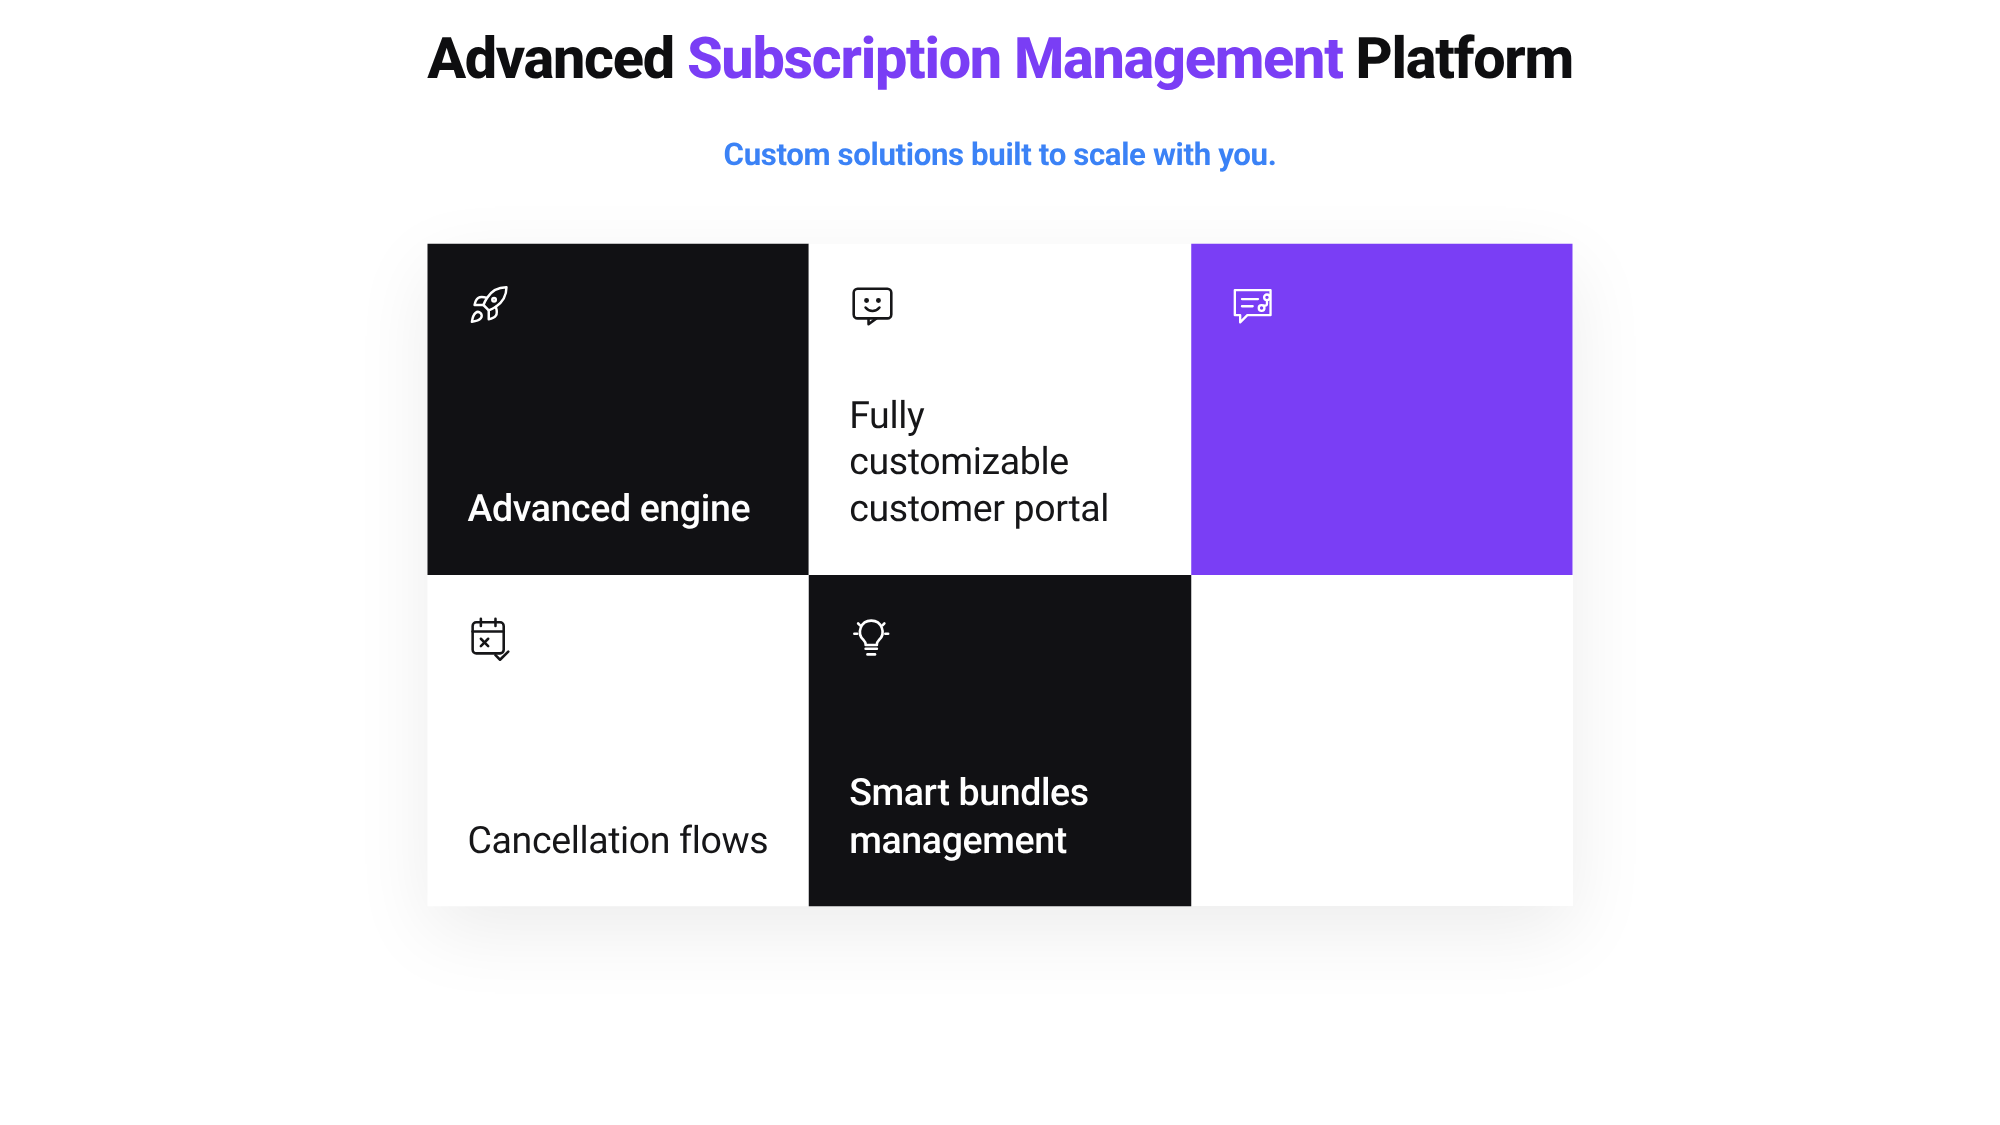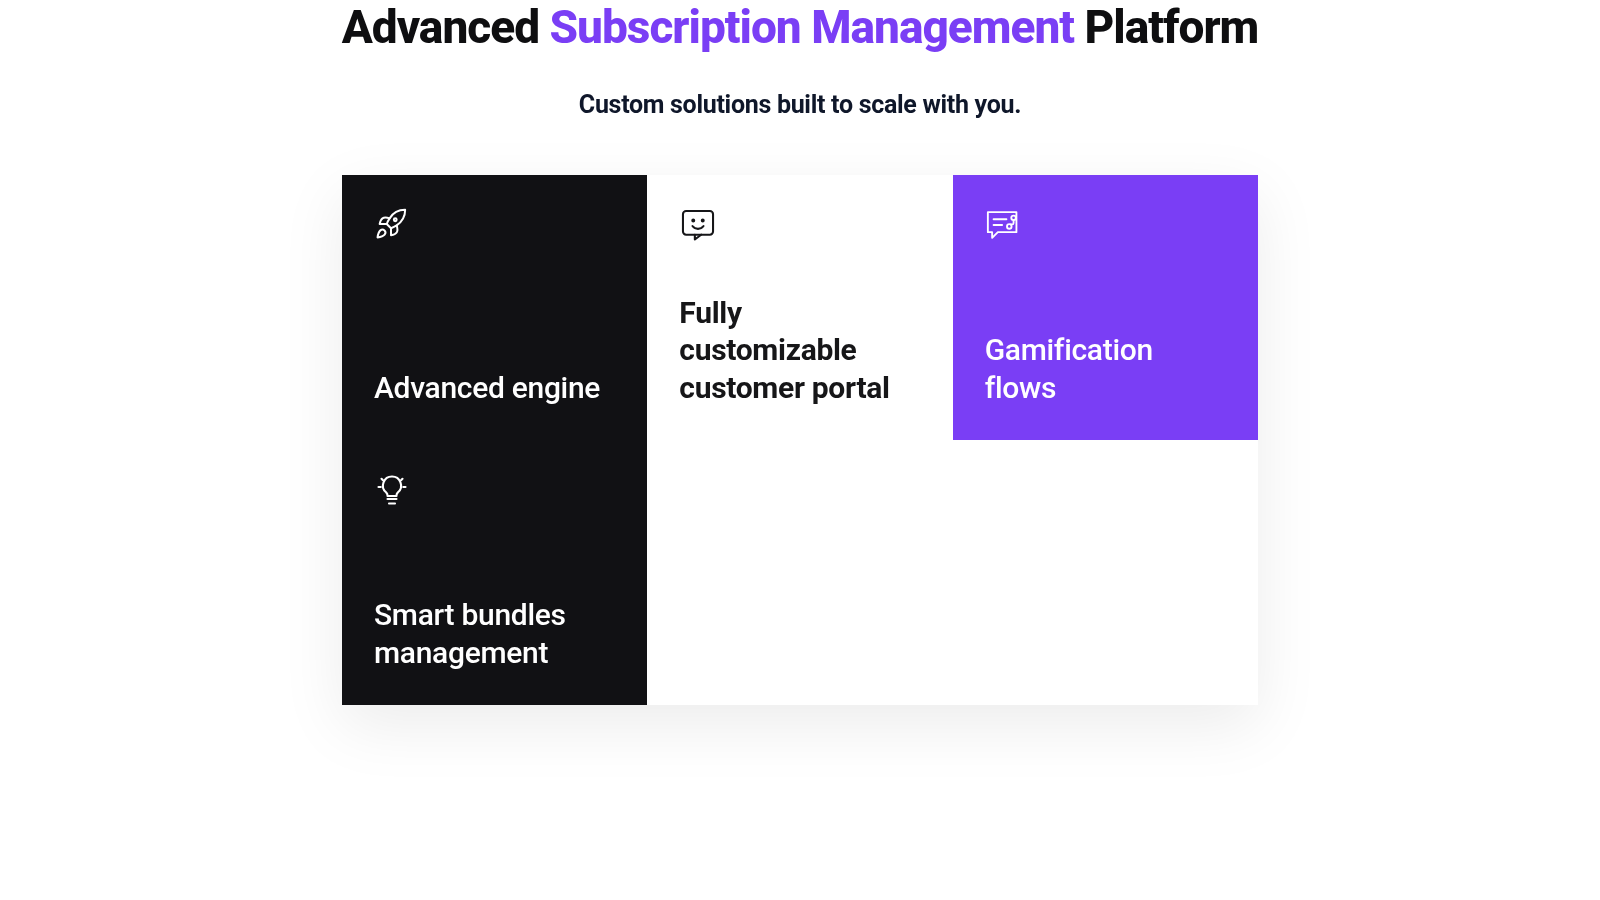--- a/index.html
+++ b/index.html
@@ -12,37 +12,38 @@
       background: #ffffff;
       width: 1600px;
       height: 900px;
       overflow: hidden;
     }
     .container {
       width: 100%;
       display: flex;
       flex-direction: column;
       align-items: center;
+      margin-top: 20px;
     }
     .heading {
       font-size: 46px;
       font-weight: 800;
       letter-spacing: -1px;
       color: #0e0e10;
       text-align: center;
     }
     .heading .highlight {
       color: #7a3ef5;
     }
     .subheading {
       margin-top: 36px;
       font-size: 25px;
       font-weight: 700;
       letter-spacing: -0.3px;
-      color: #0f172a;
+      color: #3b82f6;
       text-align: center;
     }
     .grid {
       margin-top: 56px;
       width: 916px;
       display: grid;
       grid-template-columns: repeat(3, 1fr);
       grid-template-rows: repeat(2, 265px);
       box-shadow: 0 20px 60px rgba(0,0,0,0.08);
     }
@@ -71,21 +72,21 @@
       align-items: flex-start;
       justify-content: flex-start;
     }
     .tile-title {
       font-size: 30px;
       font-weight: 500;
       line-height: 1.25;
       letter-spacing: -0.3px;
     }
     .tile.white .tile-title {
-      font-weight: 700;
+      font-weight: 400;
       color: #161618;
     }
     .tile.dark .tile-title,
     .tile.purple .tile-title {
       font-weight: 500;
     }
     svg {
       display: block;
     }
   </style>
@@ -130,23 +131,36 @@
       <div class="tile-icon">
         <svg width="42" height="36" viewBox="0 0 28 22" fill="none" stroke="#ffffff" stroke-width="1.3" stroke-linecap="round" stroke-linejoin="round">
           <path d="M2 2 h20 v14 h-13 l-4 4 v-4 h-3 z"></path>
           <line x1="6" y1="7" x2="15" y2="7"></line>
           <line x1="6" y1="11" x2="12" y2="11"></line>
           <circle cx="20" cy="6" r="1.6"></circle>
           <circle cx="17" cy="12" r="1.6"></circle>
           <path d="M20 7.6 v2 q0 1 -1 1 h-1"></path>
         </svg>
       </div>
-      <div class="tile-title">Gamification flows</div>
     </div>
 
+    <div class="tile white">
+      <div class="tile-icon">
+        <svg width="36" height="38" viewBox="0 0 24 26" fill="none" stroke="#161618" stroke-width="1.4" stroke-linecap="round" stroke-linejoin="round">
+          <rect x="2.5" y="4" width="17" height="17" rx="2"></rect>
+          <line x1="2.5" y1="9" x2="19.5" y2="9"></line>
+          <line x1="7" y1="2" x2="7" y2="6"></line>
+          <line x1="15" y1="2" x2="15" y2="6"></line>
+          <line x1="7" y1="13" x2="11" y2="17"></line>
+          <line x1="11" y1="13" x2="7" y2="17"></line>
+          <path d="M15 22 l2.5 2.5 l4.5-4.5"></path>
+        </svg>
+      </div>
+      <div class="tile-title">Cancellation flows</div>
+    </div>
 
 
     <div class="tile dark">
       <div class="tile-icon">
         <svg width="36" height="36" viewBox="0 0 24 24" fill="none" stroke="#ffffff" stroke-width="1.4" stroke-linecap="round" stroke-linejoin="round">
           <path d="M9 18h6"></path>
           <path d="M10 21h4"></path>
           <path d="M12 3a6 6 0 0 0-4 10.5c.5.5 1 1.2 1 2v.5h6v-.5c0-.8.5-1.5 1-2A6 6 0 0 0 12 3z"></path>
           <line x1="3" y1="10" x2="4.5" y2="10"></line>
           <line x1="19.5" y1="10" x2="21" y2="10"></line>

